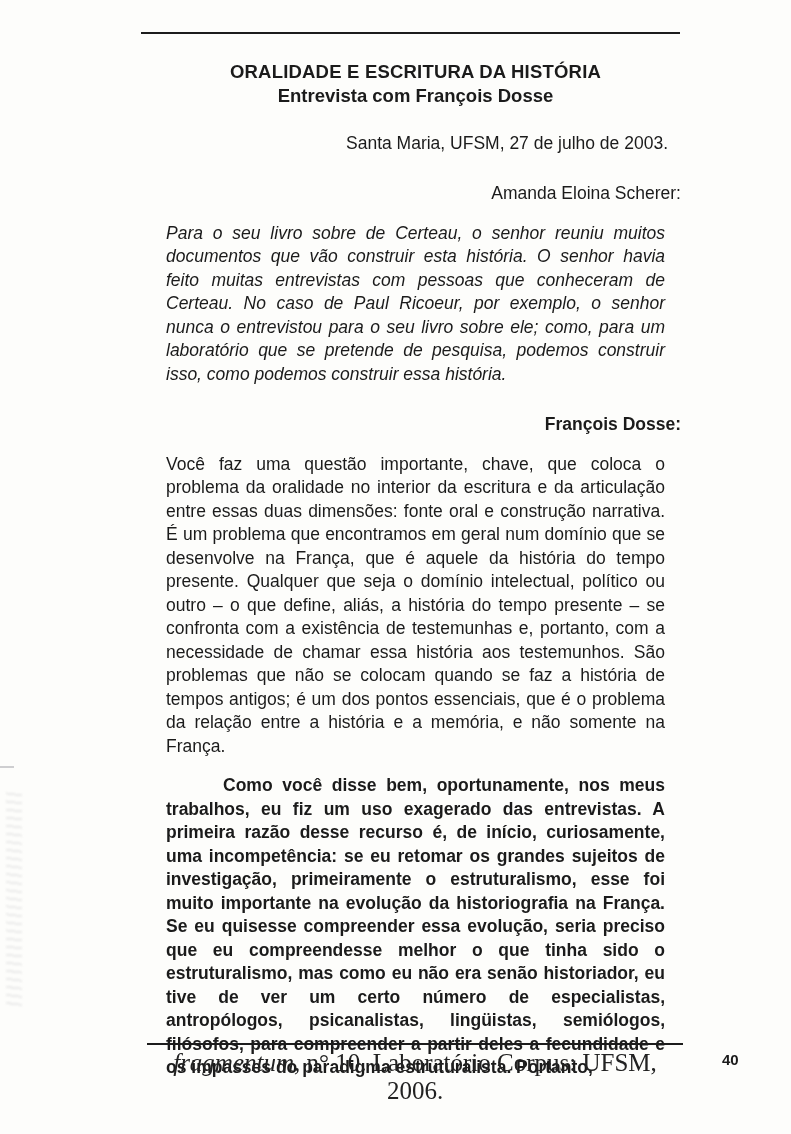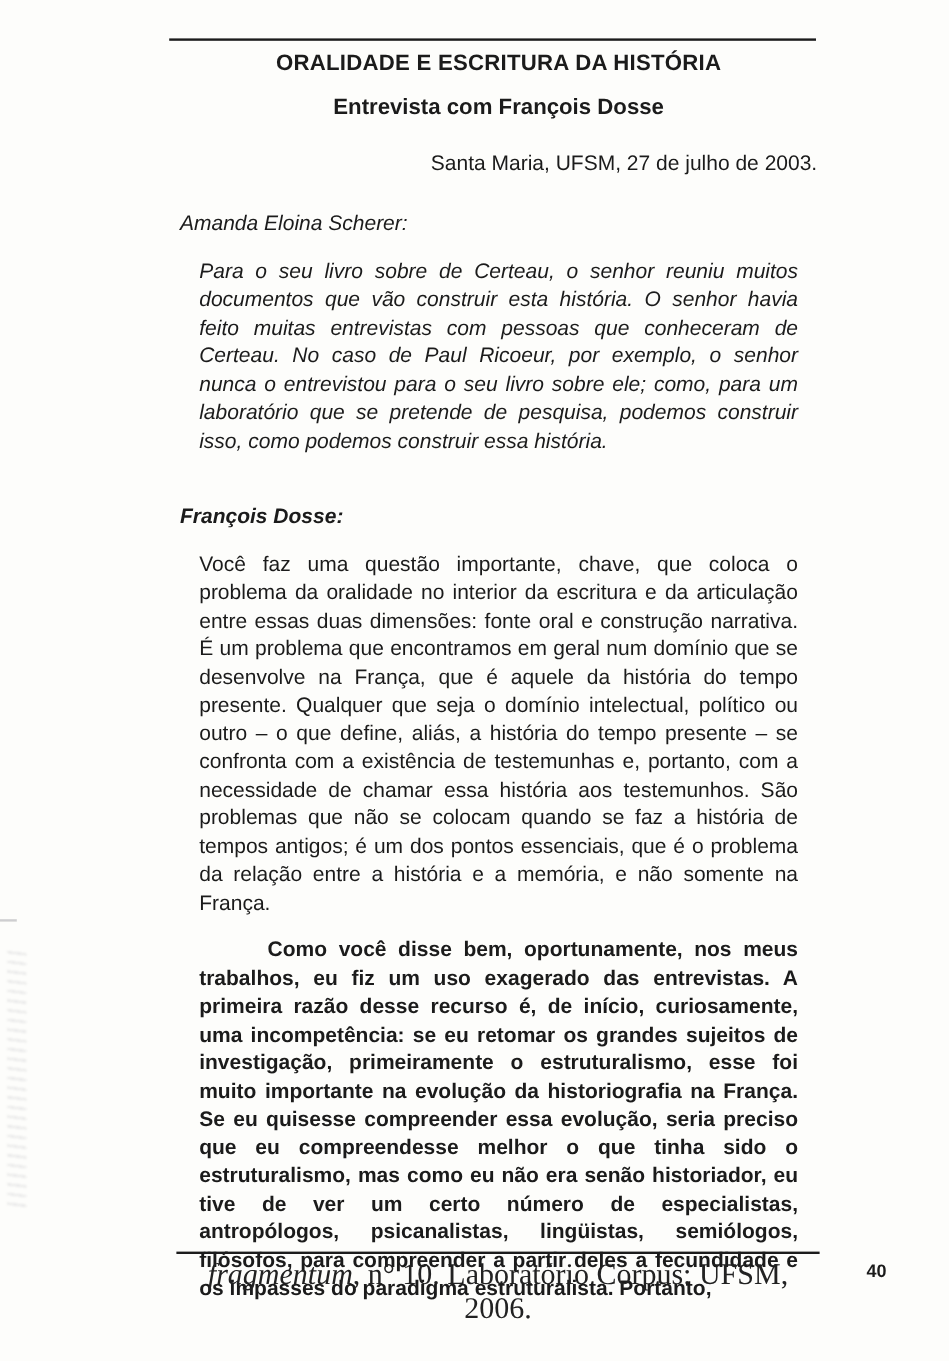--- a/index.html
+++ b/index.html
@@ -27,49 +27,49 @@
       height: 2px;
       background: #1c1c1c;
     }
     .content {
       position: absolute;
       left: 150px;
       top: 0;
       width: 531px;
     }
     .title {
-      margin: 40px 0 0 0;
+      margin: 60px 0 0 0;
       font-size: 18.5px;
       font-weight: bold;
       text-align: center;
       line-height: 24px;
       letter-spacing: 0.2px;
     }
     .subtitle {
-      margin: 13px;
+      margin: 0;
       font-size: 18.5px;
       font-weight: bold;
       text-align: center;
       line-height: 24px;
     }
     .dateline {
-      margin: 23px 0 0 0;
+      margin: 23px 13px 0 0;
       font-size: 17.5px;
       text-align: right;
       line-height: 24px;
     }
     .speaker {
       margin: 27px 0 0 0;
       font-size: 17.5px;
       line-height: 23.5px;
-      font-style: italic;
+      text-align: right;
     }
     .speaker.bold {
       font-weight: bold;
-      margin-top: 40px;
+      margin-top: 27px;
     }
     .para {
       margin: 16px;
       font-size: 17.5px;
       line-height: 23.5px;
       text-align: justify;
     }
     .para.italic {
       font-style: italic;
     }

